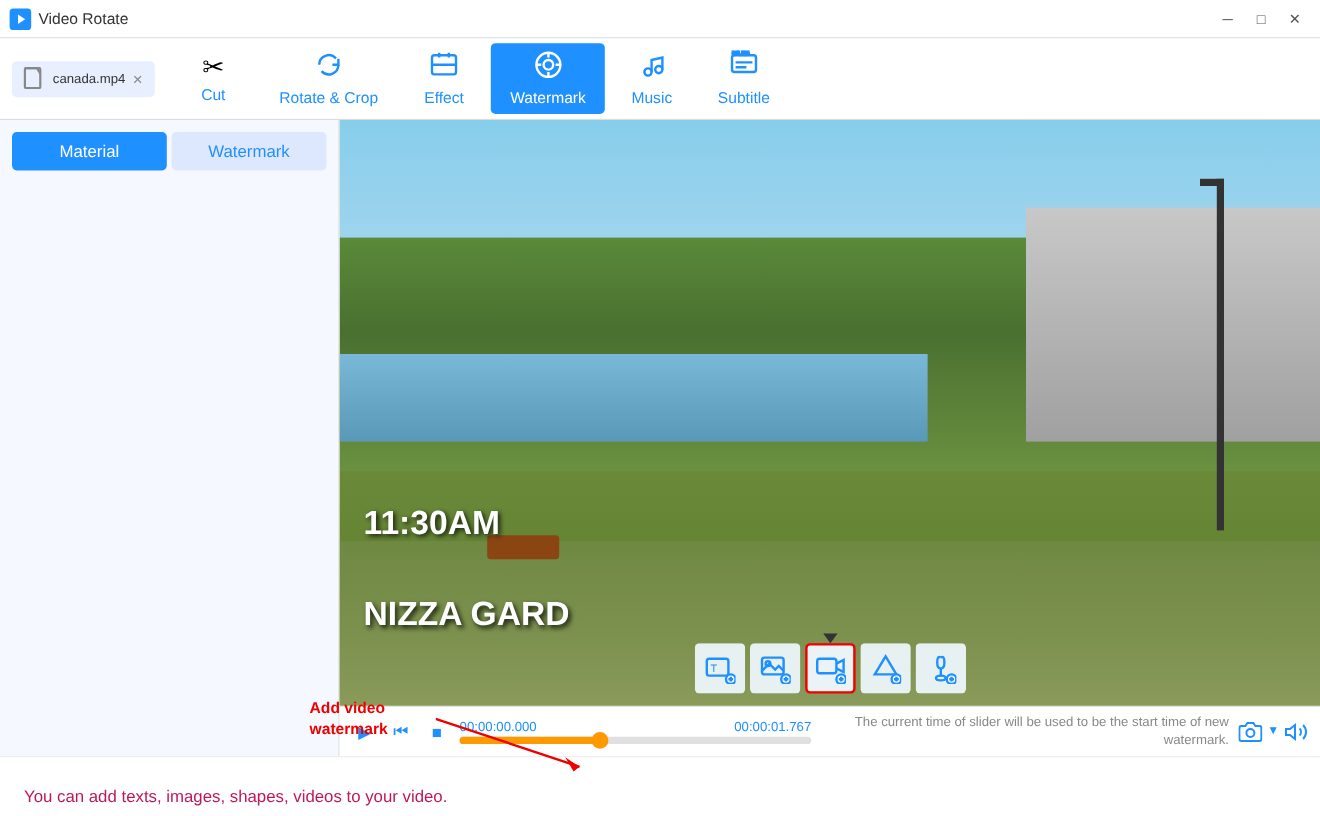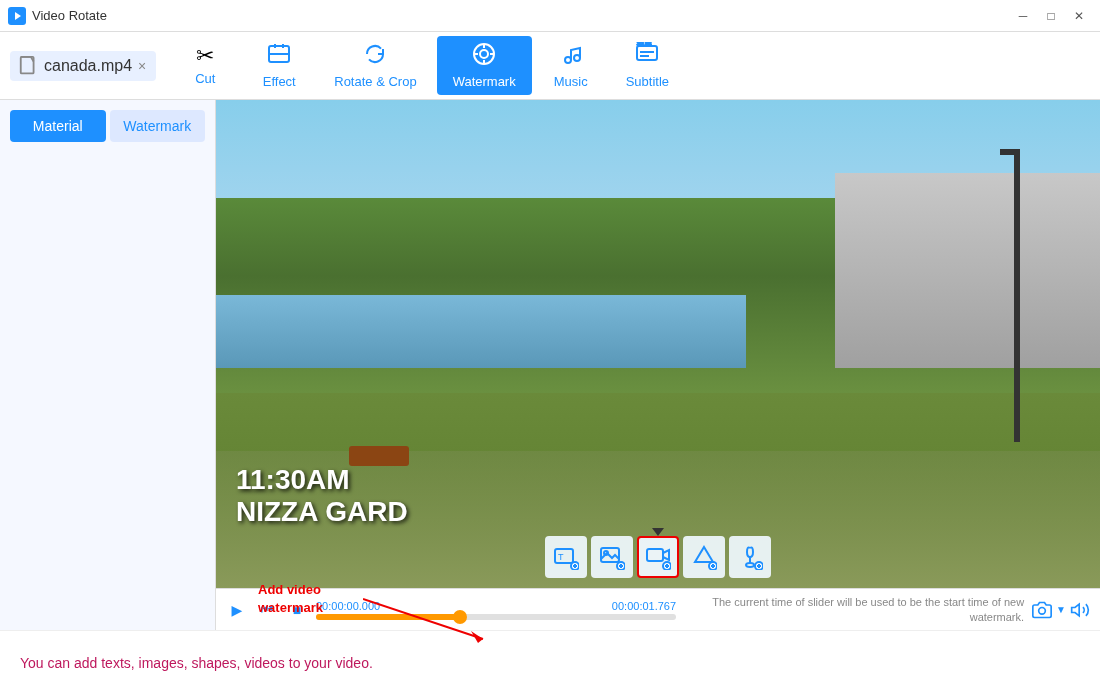--- a/index.html
+++ b/index.html
@@ -88,21 +88,21 @@
     }
 
     
     .main-layout {
       display: flex;
       height: calc(680px - 32px - 68px - 50px);
     }
 
     
     .sidebar {
-      width: 216px;
+      width: 283px;
       background: #f5f8ff;
       border-right: 1px solid #ddd;
       display: flex;
       flex-direction: column;
       padding: 10px;
       gap: 8px;
     }
     .sidebar-tabs {
       display: flex;
       gap: 4px;
@@ -154,20 +154,21 @@
       color: white;
       text-shadow: 2px 2px 4px rgba(0,0,0,0.8);
     }
     .video-overlay-text .time-text {
       font-size: 28px;
       font-weight: bold;
     }
     .video-overlay-text .location-text {
       font-size: 28px;
       font-weight: bold;
+      margin-top: 44px;
     }
 
     
     .watermark-toolbar {
       position: absolute;
       bottom: 10px;
       left: 50%;
       transform: translateX(-50%);
       display: flex;
       gap: 4px;
@@ -287,47 +288,47 @@
   </div>
 </div>
 
 <div class="nav-tabs">
 
   <div style="display:flex;align-items:center;gap:4px;background:#e8f0ff;border-radius:4px;padding:4px 8px;margin-right:10px;font-size:13px;color:#333;">
     <svg width="22" height="22" viewBox="0 0 24 24" fill="none" stroke="#888" stroke-width="2">
         <rect x="3" y="2" width="14" height="18" rx="1"></rect>
         <polyline points="3,2 14,2 17,7"></polyline>
       </svg>
-    <span style="font-size:16px;">canada.mp4</span>
+    <span style="font-size:11px;">canada.mp4</span>
     <button style="border:none;background:transparent;cursor:pointer;color:#888;font-size:14px;padding:0 2px;">×</button>
   </div>
 
   <button class="nav-tab">
     <span class="tab-icon">✂</span>
     <span class="tab-label">Cut</span>
+  </button>
+  <button class="nav-tab">
+    <span class="tab-icon">
+      <svg width="24" height="24" viewBox="0 0 24 24" fill="none" stroke="#1e90ff" stroke-width="2">
+          <path d="M4 12a8 8 0 0 1 14-5.3M20 12a8 8 0 0 1-14 5.3"></path>
+          <polyline points="20,7 20,12 15,12"></polyline>
+        </svg>
+    </span>
+    <span class="tab-label">Rotate &amp; Crop</span>
   </button>
   <button class="nav-tab">
     <span class="tab-icon">
       <svg width="24" height="24" viewBox="0 0 24 24" fill="none" stroke="#1e90ff" stroke-width="2">
           <rect x="2" y="4" width="20" height="16" rx="2"></rect>
           <line x1="8" y1="2" x2="8" y2="6"></line>
           <line x1="16" y1="2" x2="16" y2="6"></line>
           <line x1="2" y1="12" x2="22" y2="12"></line>
         </svg>
     </span>
     <span class="tab-label">Effect</span>
-  </button>
-  <button class="nav-tab">
-    <span class="tab-icon">
-      <svg width="24" height="24" viewBox="0 0 24 24" fill="none" stroke="#1e90ff" stroke-width="2">
-          <path d="M4 12a8 8 0 0 1 14-5.3M20 12a8 8 0 0 1-14 5.3"></path>
-          <polyline points="20,7 20,12 15,12"></polyline>
-        </svg>
-    </span>
-    <span class="tab-label">Rotate &amp; Crop</span>
   </button>
   <button class="nav-tab active">
     <span class="tab-icon">
       <svg width="24" height="24" viewBox="0 0 24 24" fill="none" stroke="white" stroke-width="2">
           <circle cx="12" cy="12" r="10"></circle>
           <circle cx="12" cy="12" r="4"></circle>
           <line x1="12" y1="2" x2="12" y2="6"></line>
           <line x1="12" y1="18" x2="12" y2="22"></line>
           <line x1="2" y1="12" x2="6" y2="12"></line>
           <line x1="18" y1="12" x2="22" y2="12"></line>

